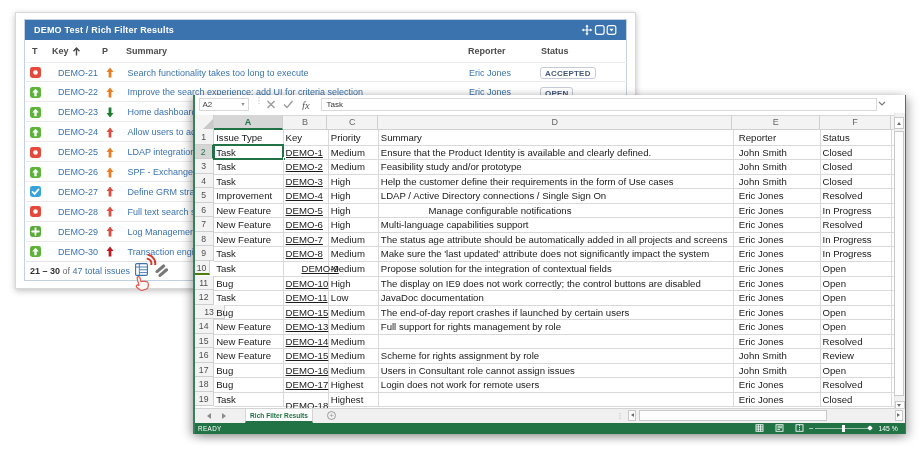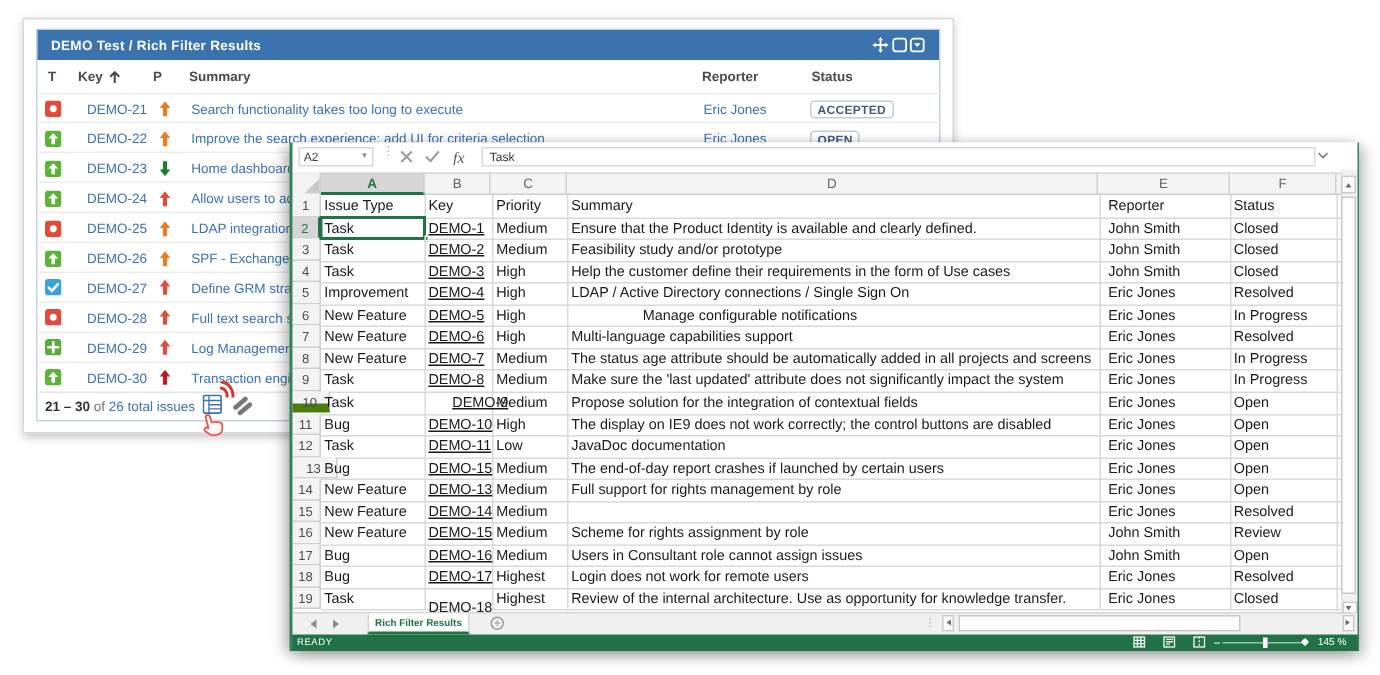--- a/index.html
+++ b/index.html
@@ -154,21 +154,21 @@
           <path d="M5.5 1.8 L8.8 5.4 H6.7 V9.2 H4.3 V5.4 H2.2 Z" fill="#fff"></path>
         </svg>
         <div class="jkey" style="left:32px">DEMO-30</div>
 <svg class="abs" style="left:79.5px;top:4.5px" width="8" height="11" viewBox="0 0 8 10.5">
           <path d="M4 0.3 L7.5 4.8 H5.4 V10.2 H2.6 V4.8 H0.5 Z" fill="#bb1a22"></path>
         </svg>
         <div class="jsum" style="left:101.5px">Transaction engine upgrade</div>
 </div>
 <div class="jrow" style="top:240.5px;height:19.5px;border-top:1px solid #e4e4e4">
 <div style="position:absolute;left:4px;top:0;line-height:19.5px;font-size:9px;color:#707070">
-<b style="color:#333">21 – 30</b> of <span style="color:#3b73af">26 total issues</span></div>
+<b style="color:#333">21 – 30</b> of <span style="color:#3b73af">47 total issues</span></div>
 <svg class="abs" style="left:108.5px;top:1px" width="13" height="13" viewBox="0 0 13 13">
 <rect x="0.6" y="0.6" width="11.8" height="11.8" rx="1.2" fill="#fff" stroke="#3b73af" stroke-width="1.1"></rect>
 <path d="M0.6 4 H12.4 M4.3 0.6 V12.4 M4.3 6.8 H12.4 M4.3 9.6 H12.4" stroke="#3b73af" stroke-width="0.9" fill="none"></path>
 </svg>
 <svg class="abs" style="left:116.5px;top:-9px" width="14" height="12" viewBox="0 0 14 12">
 <g stroke="#d3392c" stroke-width="2" fill="none" stroke-linecap="round" transform="rotate(12 3.5 10.5)">
 <path d="M3.5 1.7 A 8.8 8.8 0 0 1 12.3 10.5"></path>
 <path d="M3.5 5.6 A 4.9 4.9 0 0 1 8.4 10.5"></path>
 </g>
         </svg>
@@ -238,21 +238,21 @@
 <div class="abs" style="left:700.5px;top:35.0px;width:1px;height:276.4px;background:#d9d9d9;"></div>
 <div class="abs" style="left:1.0px;top:35.00px;width:19.4px;height:14.55px;background:#f3f3f3;border-right:1px solid #cfcfcf;border-bottom:1px solid #cfcfcf;color:#4d4d4d;font-size:8.7px;text-align:center;line-height:14.55px;">1</div>
 <div class="abs" style="left:1.0px;top:49.55px;width:19.4px;height:14.55px;background:#d6d6d6;border-right:2px solid #217346;border-bottom:1px solid #cfcfcf;color:#217346;font-size:8.7px;text-align:center;line-height:14.55px;">2</div>
 <div class="abs" style="left:1.0px;top:64.10px;width:19.4px;height:14.55px;background:#f3f3f3;border-right:1px solid #cfcfcf;border-bottom:1px solid #cfcfcf;color:#4d4d4d;font-size:8.7px;text-align:center;line-height:14.55px;">3</div>
 <div class="abs" style="left:1.0px;top:78.65px;width:19.4px;height:14.55px;background:#f3f3f3;border-right:1px solid #cfcfcf;border-bottom:1px solid #cfcfcf;color:#4d4d4d;font-size:8.7px;text-align:center;line-height:14.55px;">4</div>
 <div class="abs" style="left:1.0px;top:93.20px;width:19.4px;height:14.55px;background:#f3f3f3;border-right:1px solid #cfcfcf;border-bottom:1px solid #cfcfcf;color:#4d4d4d;font-size:8.7px;text-align:center;line-height:14.55px;">5</div>
 <div class="abs" style="left:1.0px;top:107.75px;width:19.4px;height:14.55px;background:#f3f3f3;border-right:1px solid #cfcfcf;border-bottom:1px solid #cfcfcf;color:#4d4d4d;font-size:8.7px;text-align:center;line-height:14.55px;">6</div>
 <div class="abs" style="left:1.0px;top:122.30px;width:19.4px;height:14.55px;background:#f3f3f3;border-right:1px solid #cfcfcf;border-bottom:1px solid #cfcfcf;color:#4d4d4d;font-size:8.7px;text-align:center;line-height:14.55px;">7</div>
 <div class="abs" style="left:1.0px;top:136.85px;width:19.4px;height:14.55px;background:#f3f3f3;border-right:1px solid #cfcfcf;border-bottom:1px solid #cfcfcf;color:#4d4d4d;font-size:8.7px;text-align:center;line-height:14.55px;">8</div>
 <div class="abs" style="left:1.0px;top:151.40px;width:19.4px;height:14.55px;background:#f3f3f3;border-right:1px solid #cfcfcf;border-bottom:1px solid #cfcfcf;color:#4d4d4d;font-size:8.7px;text-align:center;line-height:14.55px;">9</div>
-<div class="abs" style="left:1.0px;top:165.95px;width:25px;height:14.55px;background:#f3f3f3;border-right:1px solid #cfcfcf;border-bottom:6px solid #4d7c0f;color:#4d4d4d;font-size:8.7px;text-align:center;line-height:14.55px;">10</div>
+<div class="abs" style="left:1.0px;top:165.95px;width:15px;height:14.55px;background:#f3f3f3;border-right:1px solid #cfcfcf;border-bottom:2px solid #4d7c0f;color:#4d4d4d;font-size:8.7px;text-align:center;line-height:14.55px;">10</div>
 <div class="abs" style="left:1.0px;top:180.50px;width:19.4px;height:14.55px;background:#f3f3f3;border-right:1px solid #cfcfcf;border-bottom:1px solid #cfcfcf;color:#4d4d4d;font-size:8.7px;text-align:center;line-height:14.55px;">11</div>
 <div class="abs" style="left:1.0px;top:195.05px;width:19.4px;height:14.55px;background:#f3f3f3;border-right:1px solid #cfcfcf;border-bottom:1px solid #cfcfcf;color:#4d4d4d;font-size:8.7px;text-align:center;line-height:14.55px;">12</div>
 <div class="abs" style="left:1.0px;top:209.60px;width:30px;height:14.55px;background:#f3f3f3;border-right:1px solid #cfcfcf;border-bottom:1px solid #cfcfcf;color:#4d4d4d;font-size:8.7px;text-align:center;line-height:14.55px;">13</div>
 <div class="abs" style="left:1.0px;top:224.15px;width:19.4px;height:14.55px;background:#f3f3f3;border-right:1px solid #cfcfcf;border-bottom:1px solid #cfcfcf;color:#4d4d4d;font-size:8.7px;text-align:center;line-height:14.55px;">14</div>
 <div class="abs" style="left:1.0px;top:238.70px;width:19.4px;height:14.55px;background:#f3f3f3;border-right:1px solid #cfcfcf;border-bottom:1px solid #cfcfcf;color:#4d4d4d;font-size:8.7px;text-align:center;line-height:14.55px;">15</div>
 <div class="abs" style="left:1.0px;top:253.25px;width:19.4px;height:14.55px;background:#f3f3f3;border-right:1px solid #cfcfcf;border-bottom:1px solid #cfcfcf;color:#4d4d4d;font-size:8.7px;text-align:center;line-height:14.55px;">16</div>
 <div class="abs" style="left:1.0px;top:267.80px;width:19.4px;height:14.55px;background:#f3f3f3;border-right:1px solid #cfcfcf;border-bottom:1px solid #cfcfcf;color:#4d4d4d;font-size:8.7px;text-align:center;line-height:14.55px;">17</div>
 <div class="abs" style="left:1.0px;top:282.35px;width:19.4px;height:14.55px;background:#f3f3f3;border-right:1px solid #cfcfcf;border-bottom:1px solid #cfcfcf;color:#4d4d4d;font-size:8.7px;text-align:center;line-height:14.55px;">18</div>
 <div class="abs" style="left:1.0px;top:296.90px;width:19.4px;height:14.55px;background:#f3f3f3;border-right:1px solid #cfcfcf;border-bottom:1px solid #cfcfcf;color:#4d4d4d;font-size:8.7px;text-align:center;line-height:14.55px;">19</div>
 <div class="abs" style="left:22.7px;top:35.00px;height:14.55px;line-height:15.35px;white-space:nowrap;">Issue Type</div>
@@ -358,21 +358,20 @@
 <div class="abs" style="left:629.0px;top:267.80px;height:14.55px;line-height:15.35px;white-space:nowrap;">Open</div>
 <div class="abs" style="left:22.7px;top:282.35px;height:14.55px;line-height:15.35px;white-space:nowrap;">Bug</div>
 <div class="abs" style="left:92.1px;top:282.35px;height:14.55px;line-height:15.35px;white-space:nowrap;text-decoration:underline;">DEMO-17</div>
 <div class="abs" style="left:137.3px;top:282.35px;height:14.55px;line-height:15.35px;white-space:nowrap;">Highest</div>
 <div class="abs" style="left:187.3px;top:282.35px;height:14.55px;line-height:15.35px;white-space:nowrap;">Login does not work for remote users</div>
 <div class="abs" style="left:545.3px;top:282.35px;height:14.55px;line-height:15.35px;white-space:nowrap;">Eric Jones</div>
 <div class="abs" style="left:629.0px;top:282.35px;height:14.55px;line-height:15.35px;white-space:nowrap;">Resolved</div>
 <div class="abs" style="left:22.7px;top:296.90px;height:14.55px;line-height:15.35px;white-space:nowrap;">Task</div>
 <div class="abs" style="left:92.1px;top:303px;height:14.55px;line-height:15.35px;white-space:nowrap;text-decoration:underline;">DEMO-18</div>
 <div class="abs" style="left:137.3px;top:296.90px;height:14.55px;line-height:15.35px;white-space:nowrap;">Highest</div>
-<div class="abs" style="left:187.3px;top:296.90px;height:14.55px;line-height:15.35px;white-space:nowrap;">Review of the internal architecture. Use as opportunity for knowledge transfer.</div>
 <div class="abs" style="left:545.3px;top:296.90px;height:14.55px;line-height:15.35px;white-space:nowrap;">Eric Jones</div>
 <div class="abs" style="left:629.0px;top:296.90px;height:14.55px;line-height:15.35px;white-space:nowrap;">Closed</div>
 <div class="abs" style="left:19.8px;top:48.95px;width:71.2px;height:15.75px;border:2px solid #217346;"></div>
 <div class="abs" style="left:89.0px;top:62.10px;width:3.5px;height:3.5px;background:#217346;border:1px solid #fff;"></div>
 <div class="abs" style="left:700.5px;top:18.0px;width:10.5px;height:295.5px;background:#f1f1f1;border-left:1px solid #e3e3e3;"></div>
 <div class="abs" style="left:700.8px;top:22.0px;width:9.6px;height:11.8px;background:#fdfdfd;border:1px solid #c9c9c9;"></div>
 <div class="abs" style="left:703.2px;top:26.5px;width:0;height:0;border-left:2.6px solid transparent;border-right:2.6px solid transparent;border-bottom:3.4px solid #6e6e6e;"></div>
 <div class="abs" style="left:700.8px;top:35.5px;width:9.6px;height:265.5px;background:#fdfdfd;border:1px solid #c9c9c9;"></div>
 <div class="abs" style="left:701.5px;top:306.3px;width:9.6px;height:8.2px;background:#fdfdfd;border:1px solid #c9c9c9;"></div>
 <div class="abs" style="left:703.8px;top:309.00px;width:0;height:0;border-left:2.6px solid transparent;border-right:2.6px solid transparent;border-top:3.4px solid #6e6e6e;"></div>

